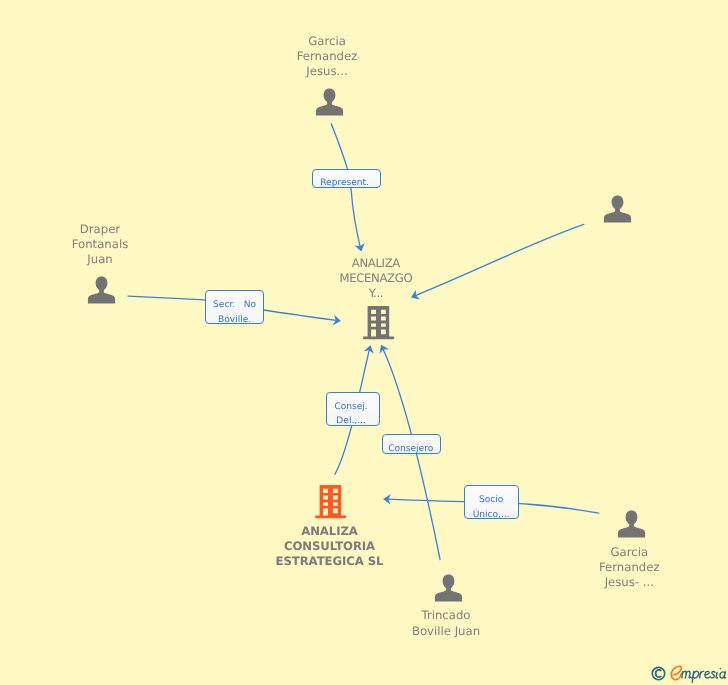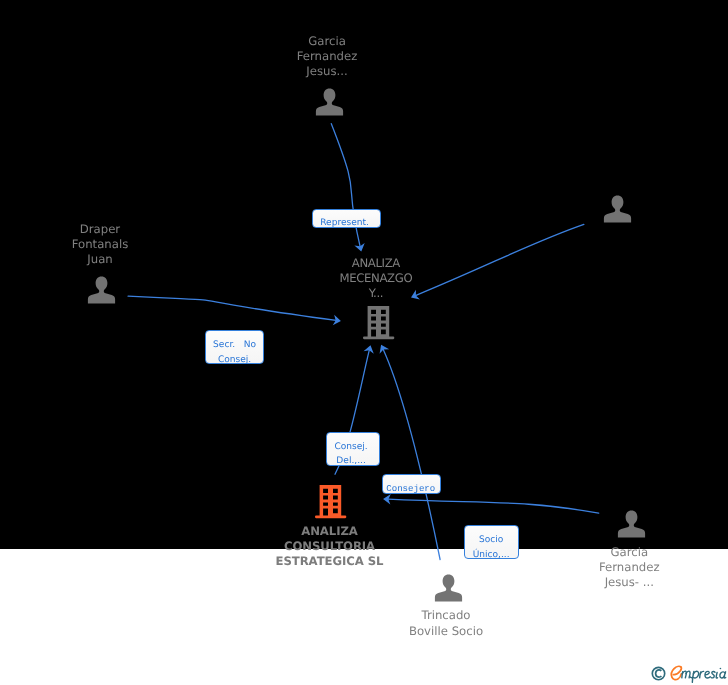--- a/index.html
+++ b/index.html
@@ -1,33 +1,33 @@
 <!DOCTYPE html>
 <html><head>
 <meta charset="utf-8">
 <title>Relationship graph</title>
 <style>
   html,body{margin:0;padding:0;background:#ffffff;}
   body{width:728px;height:685px;overflow:hidden;
        font-family:"DejaVu Sans",sans-serif;
        -webkit-font-smoothing:antialiased;text-rendering:geometricPrecision;}
-  #canvas{position:relative;width:728px;height:549px;background:#000000;}
+  #canvas{position:relative;width:728px;height:685px;background:#fef9c3;}
   svg#edges{position:absolute;left:0;top:0;width:728px;height:685px;}
   .node-label{position:absolute;width:140px;font-size:11.7px;color:#808080;
               line-height:15.2px;white-space:pre;text-align:center;}
   .node-label.bold{font-weight:bold;color:#7d7d7d;letter-spacing:-0.08px;}
   .node-label.caps{letter-spacing:-0.35px;}
   .node-icon{position:absolute;}
   .edge-label{position:absolute;
               background:linear-gradient(180deg,#fcfcfc 0%,#f5f5f5 100%);
               border:1.4px solid #3480dc;
               border-radius:4px;color:#2774d6;font-size:9.05px;line-height:14.8px;
               text-align:center;white-space:pre;
               display:flex;align-items:center;justify-content:center;padding-top:11px;
-              box-sizing:border-box;margin-top:40px;}
+              box-sizing:border-box;}
   .watermark{position:absolute;left:0;top:0;width:728px;height:685px;pointer-events:none;}
 </style>
 </head>
 <body>
 
 <div id="canvas">
 
   <svg id="edges" viewBox="0 0 728 685" xmlns="http://www.w3.org/2000/svg">
     <g fill="none" stroke="#3c80de" stroke-width="1.3" stroke-linecap="round">
       <path d="M331.30,123.70 C363.01,204.79 342.62,171.59 360.19,246.81"></path>
@@ -89,32 +89,32 @@
     <path fill="#737373" d="M15.5,1.6 C11.9,1.6 9.6,4.3 9.6,8.1 C9.6,10.8 10.6,13.1 12.2,14.2 C12.9,14.7 13.2,15.2 13.2,15.9 L13.2,16.6 C13.2,17.4 12.7,17.9 11.4,18.3 L5.3,20.1 C3.0,20.8 1.9,22.2 1.9,24.3 L1.9,28.6 L29.1,28.6 L29.1,24.3 C29.1,22.2 28.0,20.8 25.7,20.1 L19.6,18.3 C18.3,17.9 17.8,17.4 17.8,16.6 L17.8,15.9 C17.8,15.2 18.1,14.7 18.8,14.2 C20.4,13.1 21.4,10.8 21.4,8.1 C21.4,4.3 19.1,1.6 15.5,1.6 Z"></path>
   </svg>
   <div class="node-label" style="left:559.3px;top:544.8px;">Garcia
 Fernandez
 Jesus- ...</div>
 
   <svg class="node-icon" style="left:433.0px;top:573.0px;" width="31" height="31" viewBox="0 0 31 31">
     <path fill="#737373" d="M15.5,1.6 C11.9,1.6 9.6,4.3 9.6,8.1 C9.6,10.8 10.6,13.1 12.2,14.2 C12.9,14.7 13.2,15.2 13.2,15.9 L13.2,16.6 C13.2,17.4 12.7,17.9 11.4,18.3 L5.3,20.1 C3.0,20.8 1.9,22.2 1.9,24.3 L1.9,28.6 L29.1,28.6 L29.1,24.3 C29.1,22.2 28.0,20.8 25.7,20.1 L19.6,18.3 C18.3,17.9 17.8,17.4 17.8,16.6 L17.8,15.9 C17.8,15.2 18.1,14.7 18.8,14.2 C20.4,13.1 21.4,10.8 21.4,8.1 C21.4,4.3 19.1,1.6 15.5,1.6 Z"></path>
   </svg>
   <div class="node-label" style="left:376.0px;top:608.4px;">Trincado
-Boville Socio</div>
+Boville Juan</div>
 
   <div class="edge-label" style="left:312.3px;top:168.7px;width:69.2px;height:19.3px;padding-right:4.6px;">Represent.</div>
 
 
   <div class="edge-label" style="left:205.4px;top:290.2px;width:58.4px;height:34.2px;padding-right:0.0px;">Secr.   No
-Consej.</div>
+Boville.</div>
 
   <div class="edge-label" style="left:325.9px;top:391.9px;width:54.5px;height:34.1px;padding-right:4.1px;">Consej.
 Del.,...</div>
 
-  <div class="edge-label" style="left:382.0px;top:434.3px;width:59.3px;height:19.6px;padding-right:1.8px;font-family:Liberation Mono, monospace;">Consejero</div>
+  <div class="edge-label" style="left:382.0px;top:434.3px;width:59.3px;height:19.6px;padding-right:1.8px;">Consejero</div>
 
   <div class="edge-label" style="left:464.0px;top:485px;width:54.9px;height:34.3px;padding-right:0.7px;">Socio
 Único,...</div>
 
   <div class="watermark">
     <svg style="position:absolute;left:650.6px;top:666.3px;" width="15" height="15" viewBox="0 0 15 15">
       <circle cx="7.5" cy="7.5" r="6.2" fill="none" stroke="#2e6b7c" stroke-width="1.65"></circle>
       <path d="M10.3,4.9 C9.6,4.1 8.7,3.7 7.7,3.8 C5.9,4.0 4.6,5.6 4.6,7.6 C4.6,9.6 6.0,11.1 7.8,11.2 C8.8,11.2 9.7,10.8 10.4,10.0" fill="none" stroke="#2e6b7c" stroke-width="1.7" stroke-linecap="butt"></path>
     </svg>
     <svg style="position:absolute;left:668px;top:664px;" width="19" height="19" viewBox="0 0 19 19">

